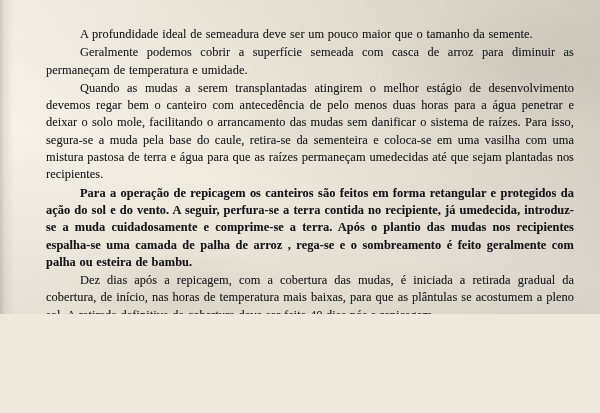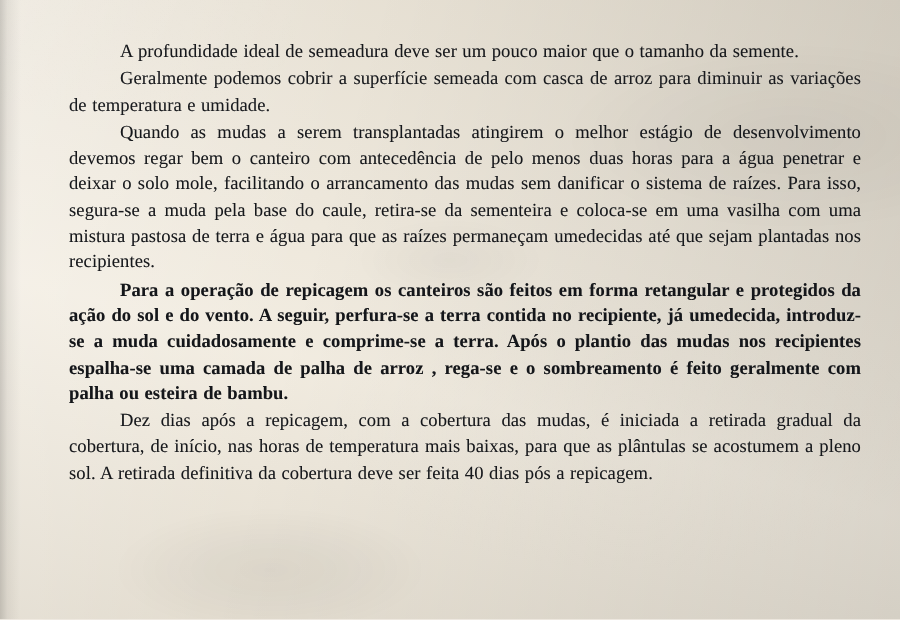--- a/index.html
+++ b/index.html
@@ -9,21 +9,21 @@
   body {
     width: 600px;
     height: 413px;
     overflow: hidden;
     background: #efe9dd;
     font-family: "Liberation Serif", serif;
   }
   #page {
     position: relative;
     width: 600px;
-    height: 413px;
+    height: 314px;
     box-sizing: border-box;
     background:
       linear-gradient(105deg, rgba(255,255,255,0.30) 0%, rgba(255,255,255,0.0) 35%, rgba(0,0,0,0.04) 60%, rgba(0,0,0,0.10) 100%),
       linear-gradient(15deg, rgba(0,0,0,0.06) 0%, rgba(255,255,255,0.18) 40%, rgba(0,0,0,0.05) 100%),
       #efe8da;
     overflow: hidden;
   }
   
   #page::before {
     content: "";
@@ -70,18 +70,18 @@
   
   p.para:nth-child(2) { color: #191b1f; }
   p.para:nth-child(4) { color: #14161a; font-weight: bold; }
 </style>
 </head>
 <body>
 
 <div id="page">
   <div id="text-column">
     <p class="para">A profundidade ideal de semeadura deve ser um pouco maior que o tamanho da semente.</p>
-    <p class="para">Geralmente podemos cobrir a superfície semeada com casca de arroz  para diminuir as variações de temperatura e umidade.</p>
+    <p class="para">Geralmente podemos cobrir a superfície semeada com casca de arroz  para diminuir as permaneçam de temperatura e umidade.</p>
     <p class="para">Quando as mudas a serem transplantadas atingirem o melhor estágio de desenvolvimento devemos regar bem o canteiro com antecedência de pelo menos duas horas para a água penetrar e deixar o solo mole, facilitando o arrancamento das mudas sem danificar o sistema de raízes. Para isso, segura-se a muda pela base do caule, retira-se da sementeira e coloca-se em uma vasilha com uma mistura pastosa de terra e água para que as raízes permaneçam umedecidas até que sejam plantadas nos recipientes.</p>
     <p class="para">Para a operação de repicagem os canteiros são feitos em forma retangular e protegidos da ação do sol e do vento. A seguir, perfura-se a terra contida no recipiente, já umedecida, introduz-se a muda cuidadosamente e comprime-se a terra. Após o plantio das mudas nos recipientes espalha-se uma camada de palha de arroz , rega-se e o sombreamento é feito geralmente com palha ou esteira de bambu.</p>
     <p class="para">Dez dias após a repicagem, com a cobertura das mudas, é iniciada a retirada gradual da cobertura, de início, nas horas de temperatura mais baixas, para que as plântulas se acostumem a pleno sol. A retirada definitiva da cobertura deve ser feita 40 dias pós a repicagem.</p>
   </div>
 </div>
 
 </body></html>

